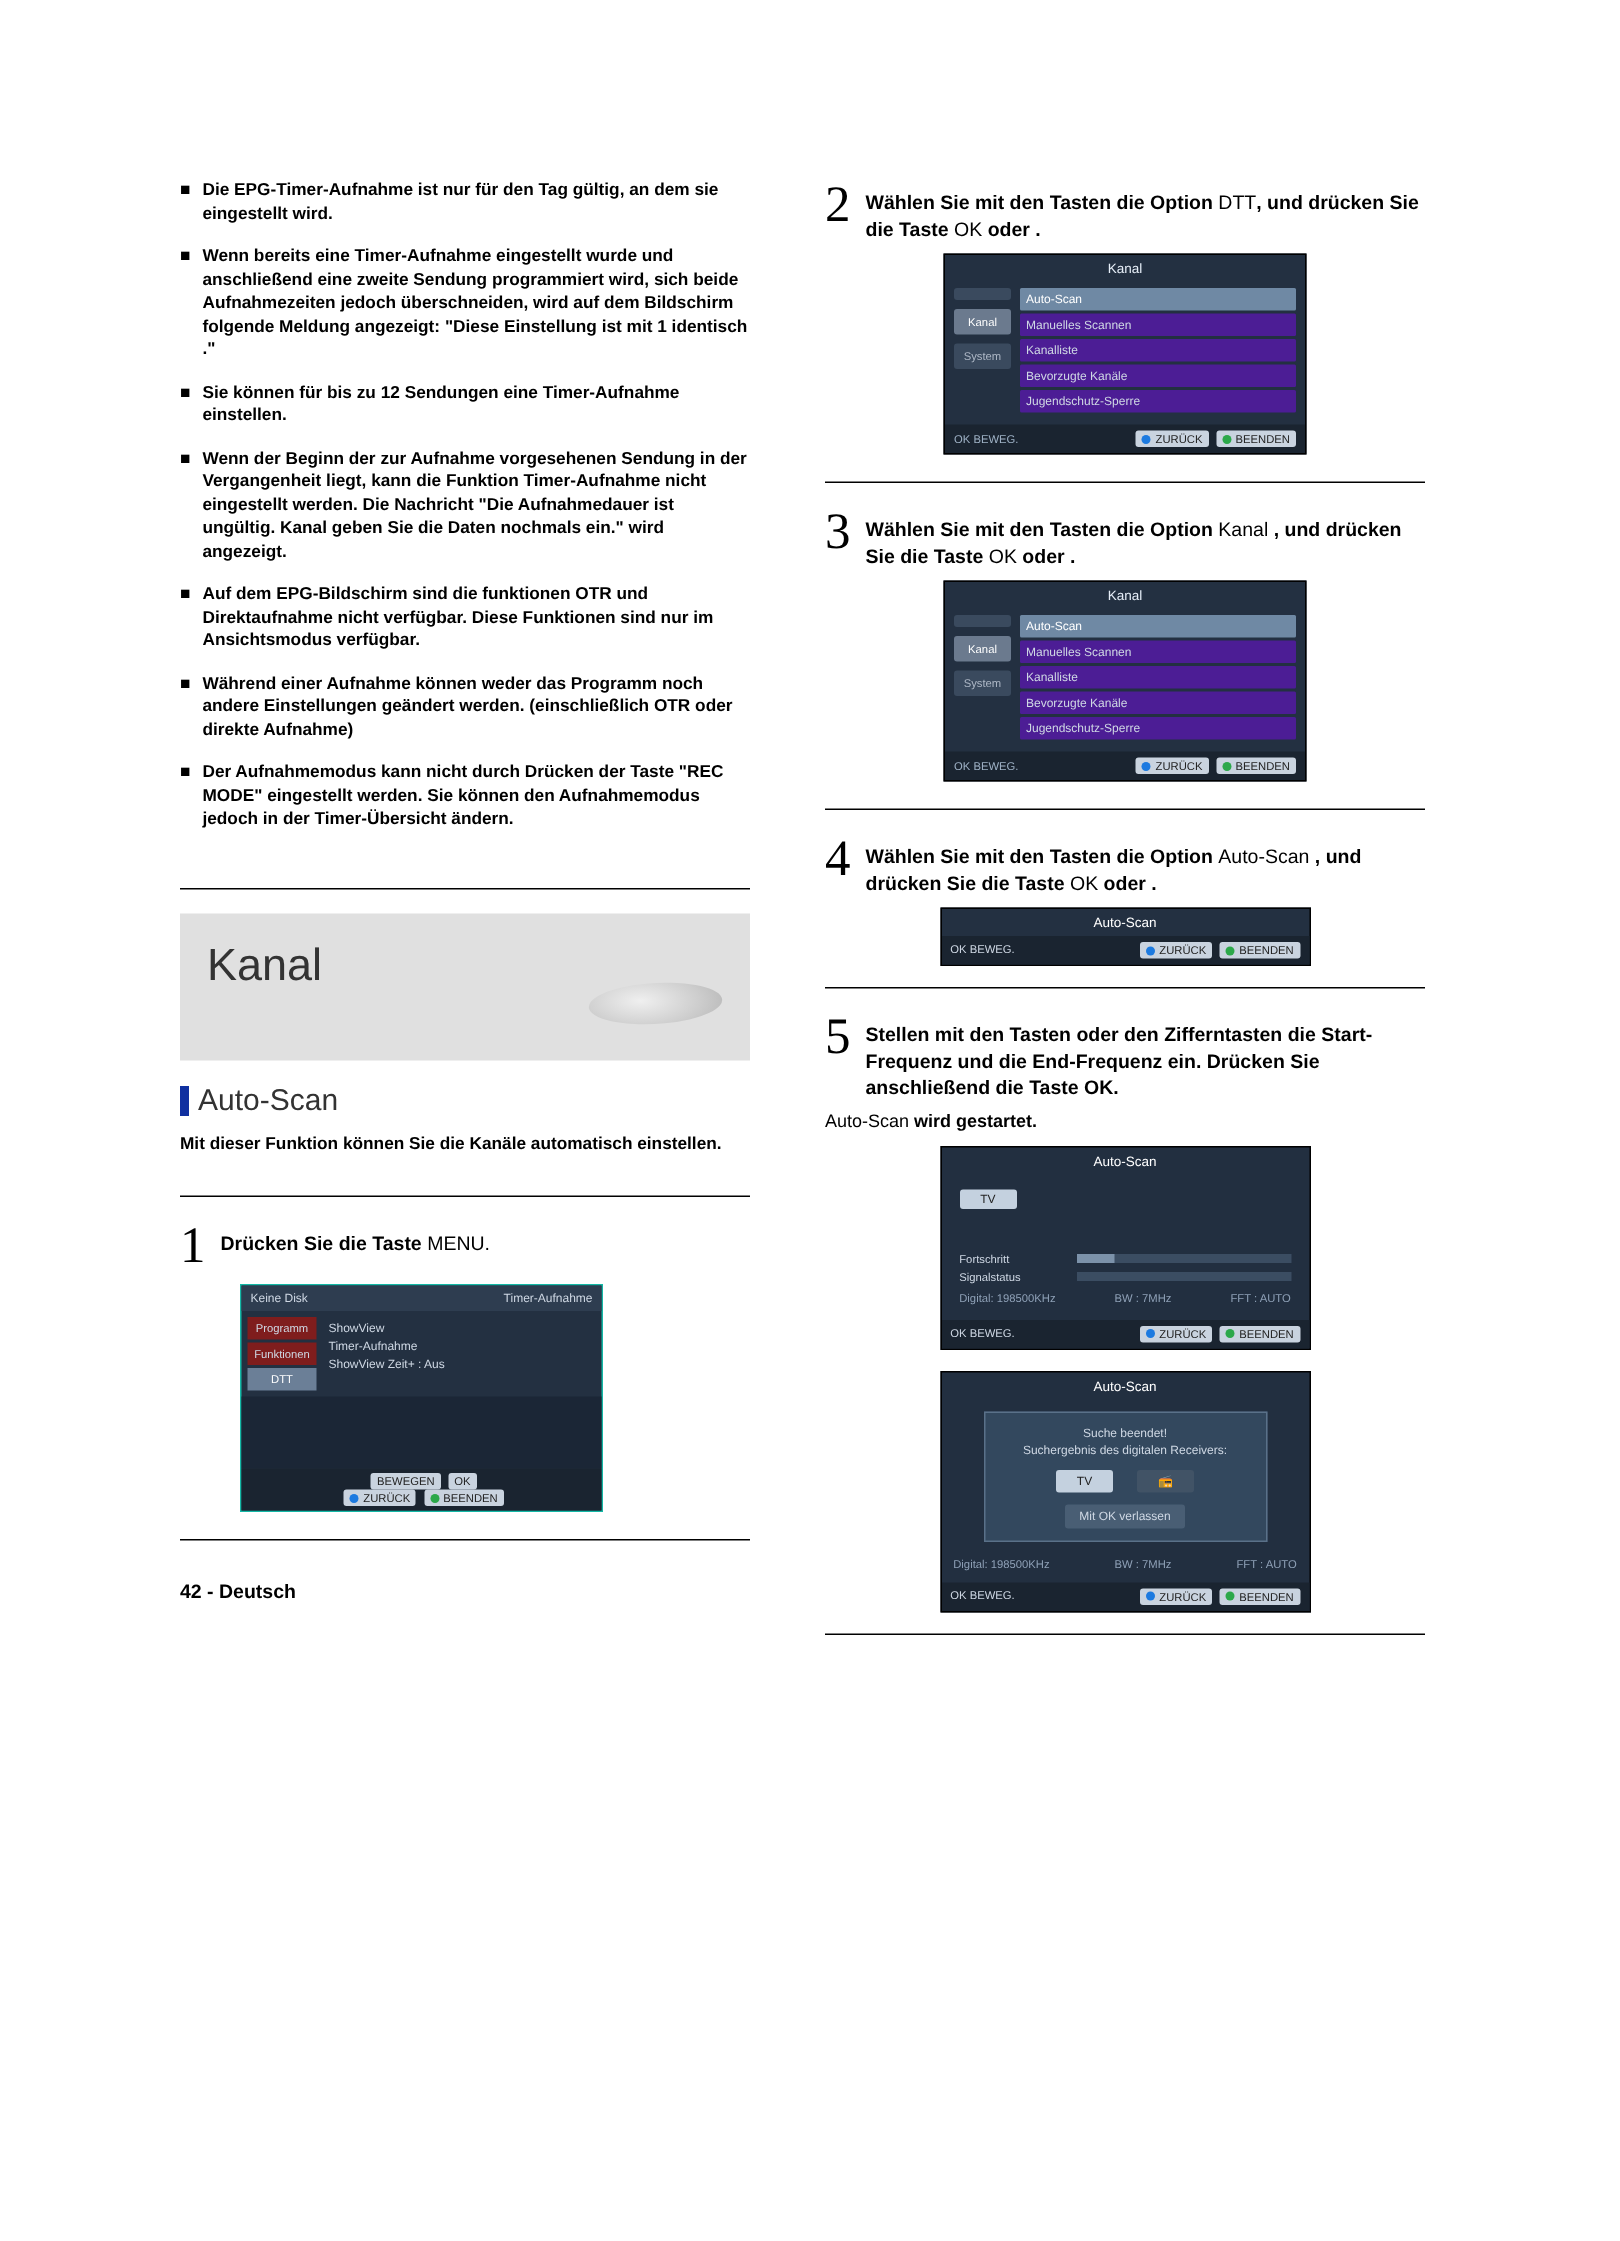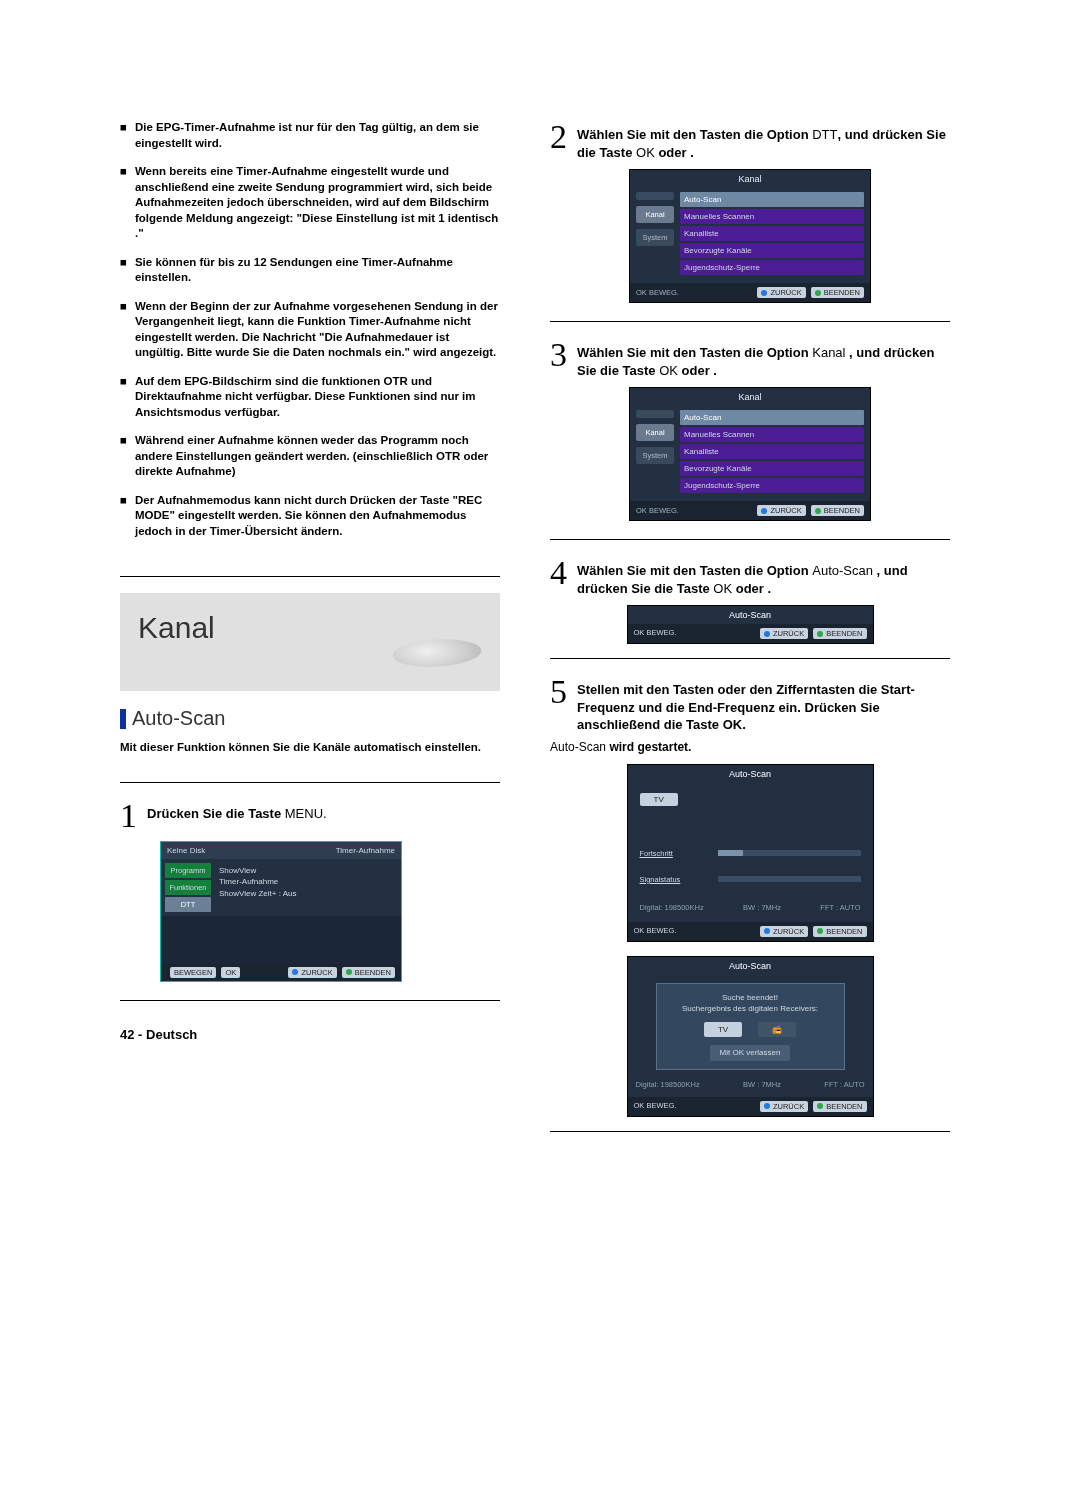--- a/index.html
+++ b/index.html
@@ -233,21 +233,21 @@
     gap: 4px;
     padding: 4px;
   }
   .osd-menu .tabs2 {
     width: 46px;
     display: flex;
     flex-direction: column;
     gap: 2px;
   }
   .osd-menu .tabs2 .t {
-    background: #15803d;
+    background: #7f1d1d;
     padding: 3px 2px;
     font-size: 7.5px;
     text-align: center;
   }
   .osd-menu .tabs2 .t.sel {
     background: #6b7f97;
     color: #fff;
   }
   .osd-menu .list2 {
     flex: 1;
@@ -259,20 +259,21 @@
     height: 48px;
     background: #1b2636;
   }
   .osd-menu .footer2 {
     display: flex;
     justify-content: space-between;
     align-items: center;
     padding: 3px 6px;
     background: #1a2430;
     font-size: 7.5px;
+    flex-direction: column;
   }
   .pill {
     background: #c9d3df;
     color: #222;
     padding: 1px 4px;
     border-radius: 2px;
     display: inline-flex;
     align-items: center;
     gap: 3px;
     margin-left: 3px;
@@ -338,22 +339,21 @@
     padding: 2px 14px;
     border-radius: 2px;
     display: inline-block;
     font-size: 8px;
     margin-left: 6px;
   }
   .progress-row {
     display: flex;
     align-items: center;
     gap: 6px;
-    margin: 17px 0;
-    text-decoration: underline;
+    margin: 3px 0;
   }
   .progress-row .lbl {
     width: 72px;
     font-size: 7.5px;
   }
   .progress-row .bar {
     flex: 1;
     height: 6px;
     background: #3b4d62;
     position: relative;
@@ -413,21 +413,21 @@
         <div class="item">
             <span class="bullet">■</span>
             <span>Wenn bereits eine Timer-Aufnahme eingestellt wurde und anschließend eine zweite Sendung programmiert wird, sich beide Aufnahmezeiten jedoch überschneiden, wird auf dem Bildschirm folgende Meldung angezeigt: "Diese Einstellung ist mit 1 identisch ."</span>
           </div>
         <div class="item">
             <span class="bullet">■</span>
             <span>Sie können für bis zu 12 Sendungen eine Timer-Aufnahme einstellen.</span>
           </div>
         <div class="item">
             <span class="bullet">■</span>
-            <span>Wenn der Beginn der zur Aufnahme vorgesehenen Sendung in der Vergangenheit liegt, kann die Funktion Timer-Aufnahme nicht eingestellt werden. Die Nachricht "Die Aufnahmedauer ist ungültig. Bitte wurde Sie die Daten nochmals ein." wird angezeigt.</span>
+            <span>Wenn der Beginn der zur Aufnahme vorgesehenen Sendung in der Vergangenheit liegt, kann die Funktion Timer-Aufnahme nicht eingestellt werden. Die Nachricht "Die Aufnahmedauer ist ungültig. Kanal geben Sie die Daten nochmals ein." wird angezeigt.</span>
           </div>
         <div class="item">
             <span class="bullet">■</span>
             <span>Auf dem EPG-Bildschirm sind die funktionen OTR und Direktaufnahme nicht verfügbar. Diese Funktionen sind nur im Ansichtsmodus verfügbar.</span>
           </div>
         <div class="item">
             <span class="bullet">■</span>
             <span>Während einer Aufnahme können weder das Programm noch andere Einstellungen geändert werden. (einschließlich OTR oder direkte Aufnahme)</span>
           </div>
         <div class="item">

